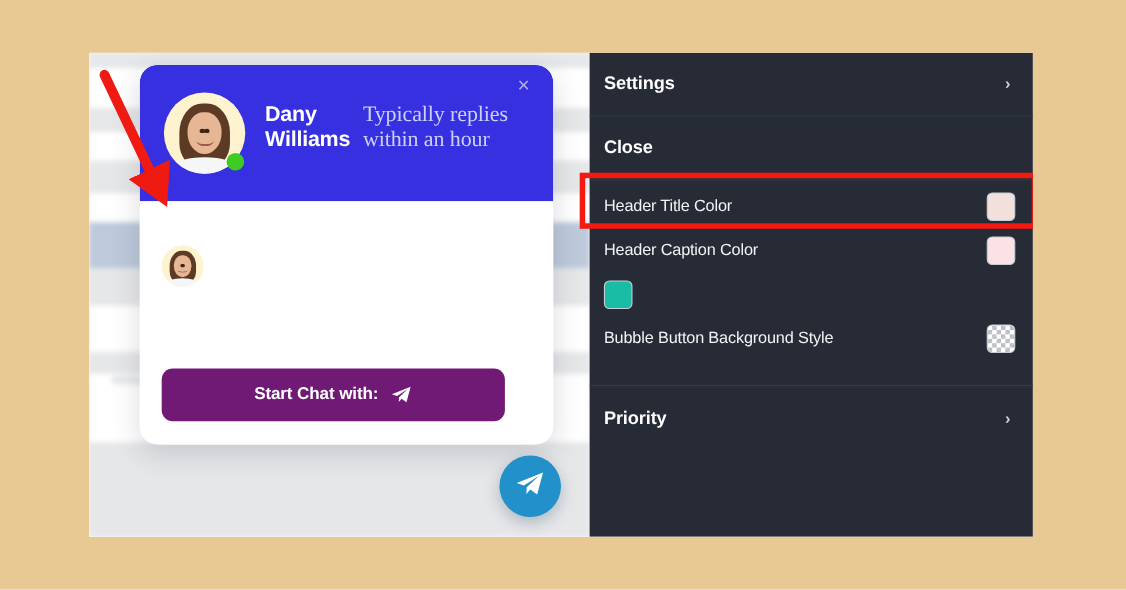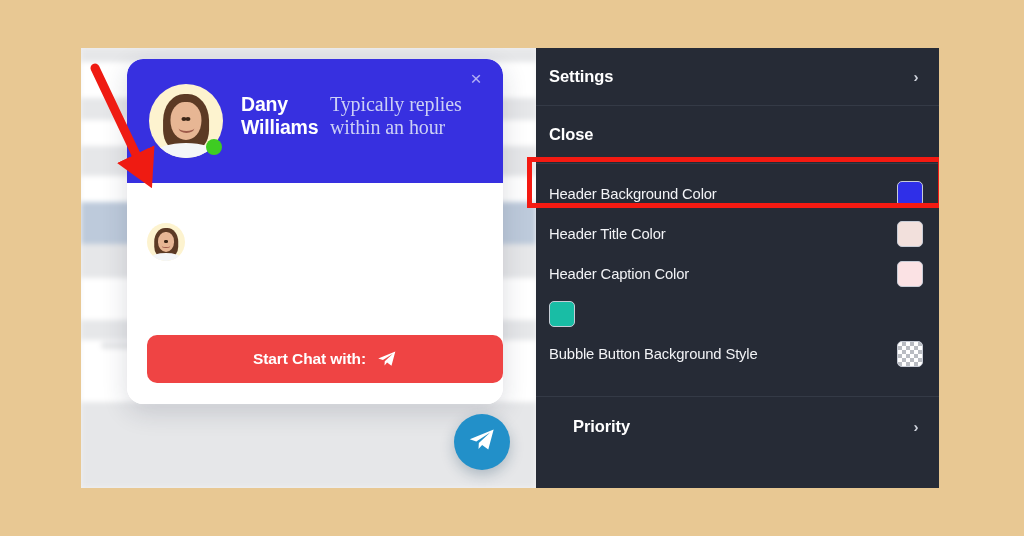--- a/index.html
+++ b/index.html
@@ -211,23 +211,23 @@
     font-size: 14.6px;
     line-height: 1.52;
     letter-spacing: -0.15px;
   }
   .bubble .line { white-space: nowrap; }
 
   .start-btn {
     position: absolute;
     left: 20px;
     bottom: 21px;
-    width: 356px;
+    width: 312px;
     height: 48px;
-    background: #ef4444;
+    background: #701a75;
     border-radius: 10px;
     border: none;
     color: #ffffff;
     font-size: 15.5px;
     font-weight: bold;
     font-family: "Liberation Sans", sans-serif;
     letter-spacing: -0.1px;
     display: flex;
     align-items: center;
     justify-content: center;
@@ -432,24 +432,20 @@
       <span class="chev">›</span>
     </div>
 
     <div class="panel-row section-row">
       <span>Close</span>
       <span class="chev">ⱟ</span>
     </div>
 
     <div class="settings-group">
 
-      <div class="panel-row setting-row" style="margin-top:6px;">
-        <span class="setting-label">Header Background Color</span>
-        <span class="swatch" style="background:#2f2fe8;"></span>
-      </div>
 
       <div class="panel-row setting-row">
         <span class="setting-label">Header Title Color</span>
         <span class="swatch" style="background:#f2e0dc;"></span>
       </div>
 
       <div class="panel-row setting-row">
         <span class="setting-label">Header Caption Color</span>
         <span class="swatch" style="background:#fbe2e4;"></span>
       </div>
@@ -461,21 +457,21 @@
       <div class="panel-row setting-row">
         <span class="setting-label">Bubble Button Background Style</span>
         <span class="swatch checker"></span>
       </div>
 
     </div>
 
     <div class="spacer"></div>
 
     <div class="priority-wrap">
-      <div class="panel-row section-row" style="border-bottom:none;margin-left:24px;">
+      <div class="panel-row section-row" style="border-bottom:none;">
         <span>Priority</span>
         <span class="chev">›</span>
       </div>
     </div>
   </div>
 
   <div class="red-box"></div>
 </div>
 
 <svg class="arrow-svg" viewBox="0 0 1024 536">

